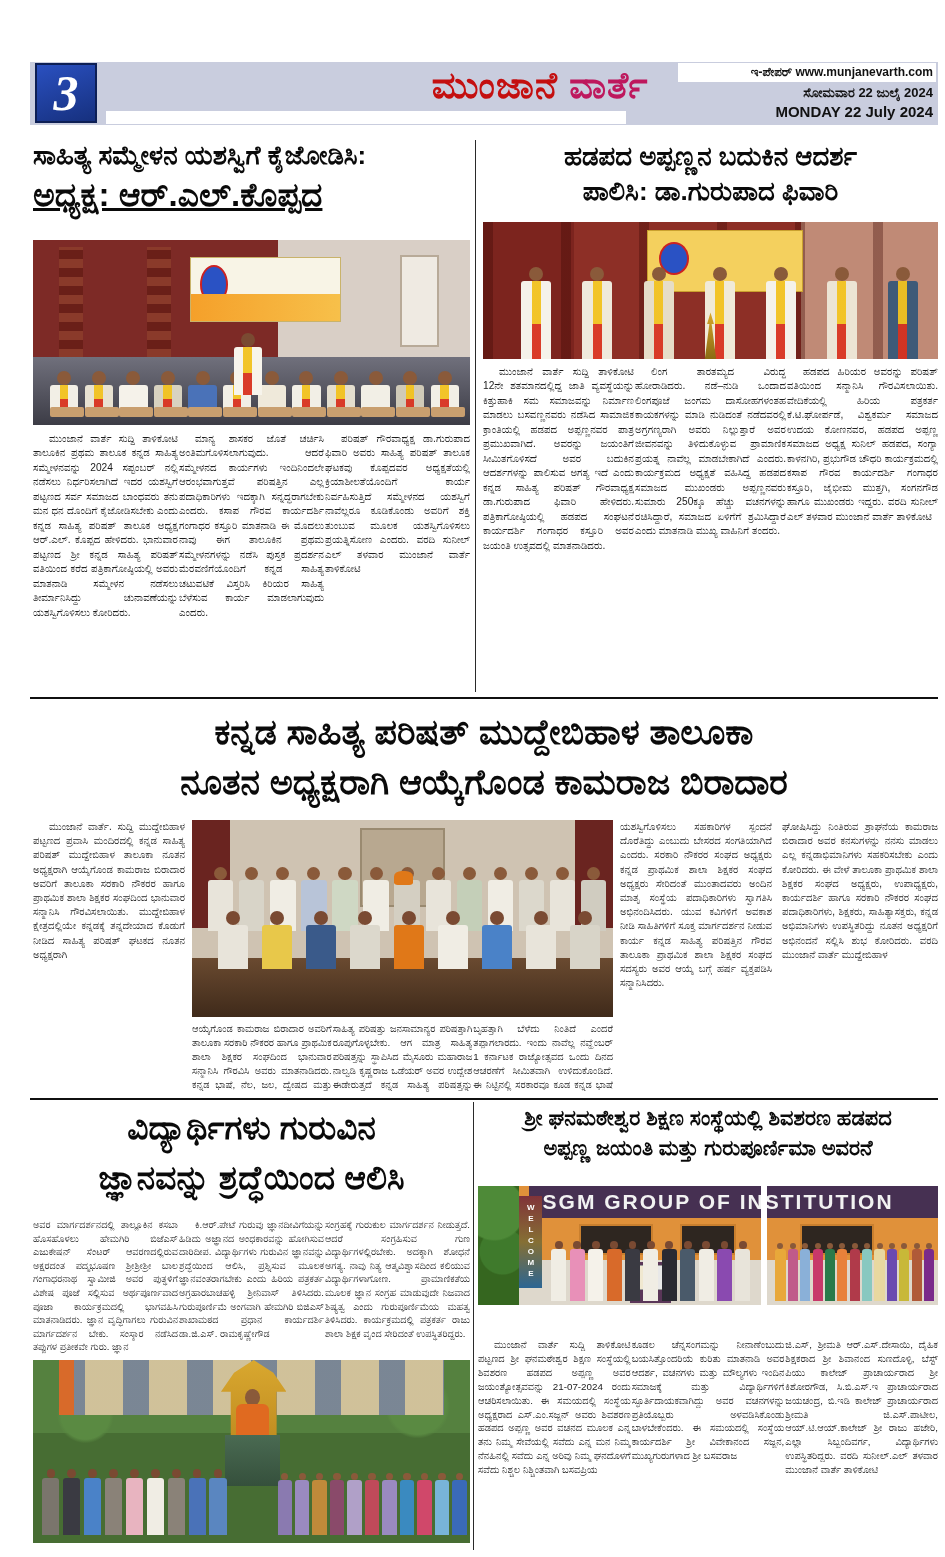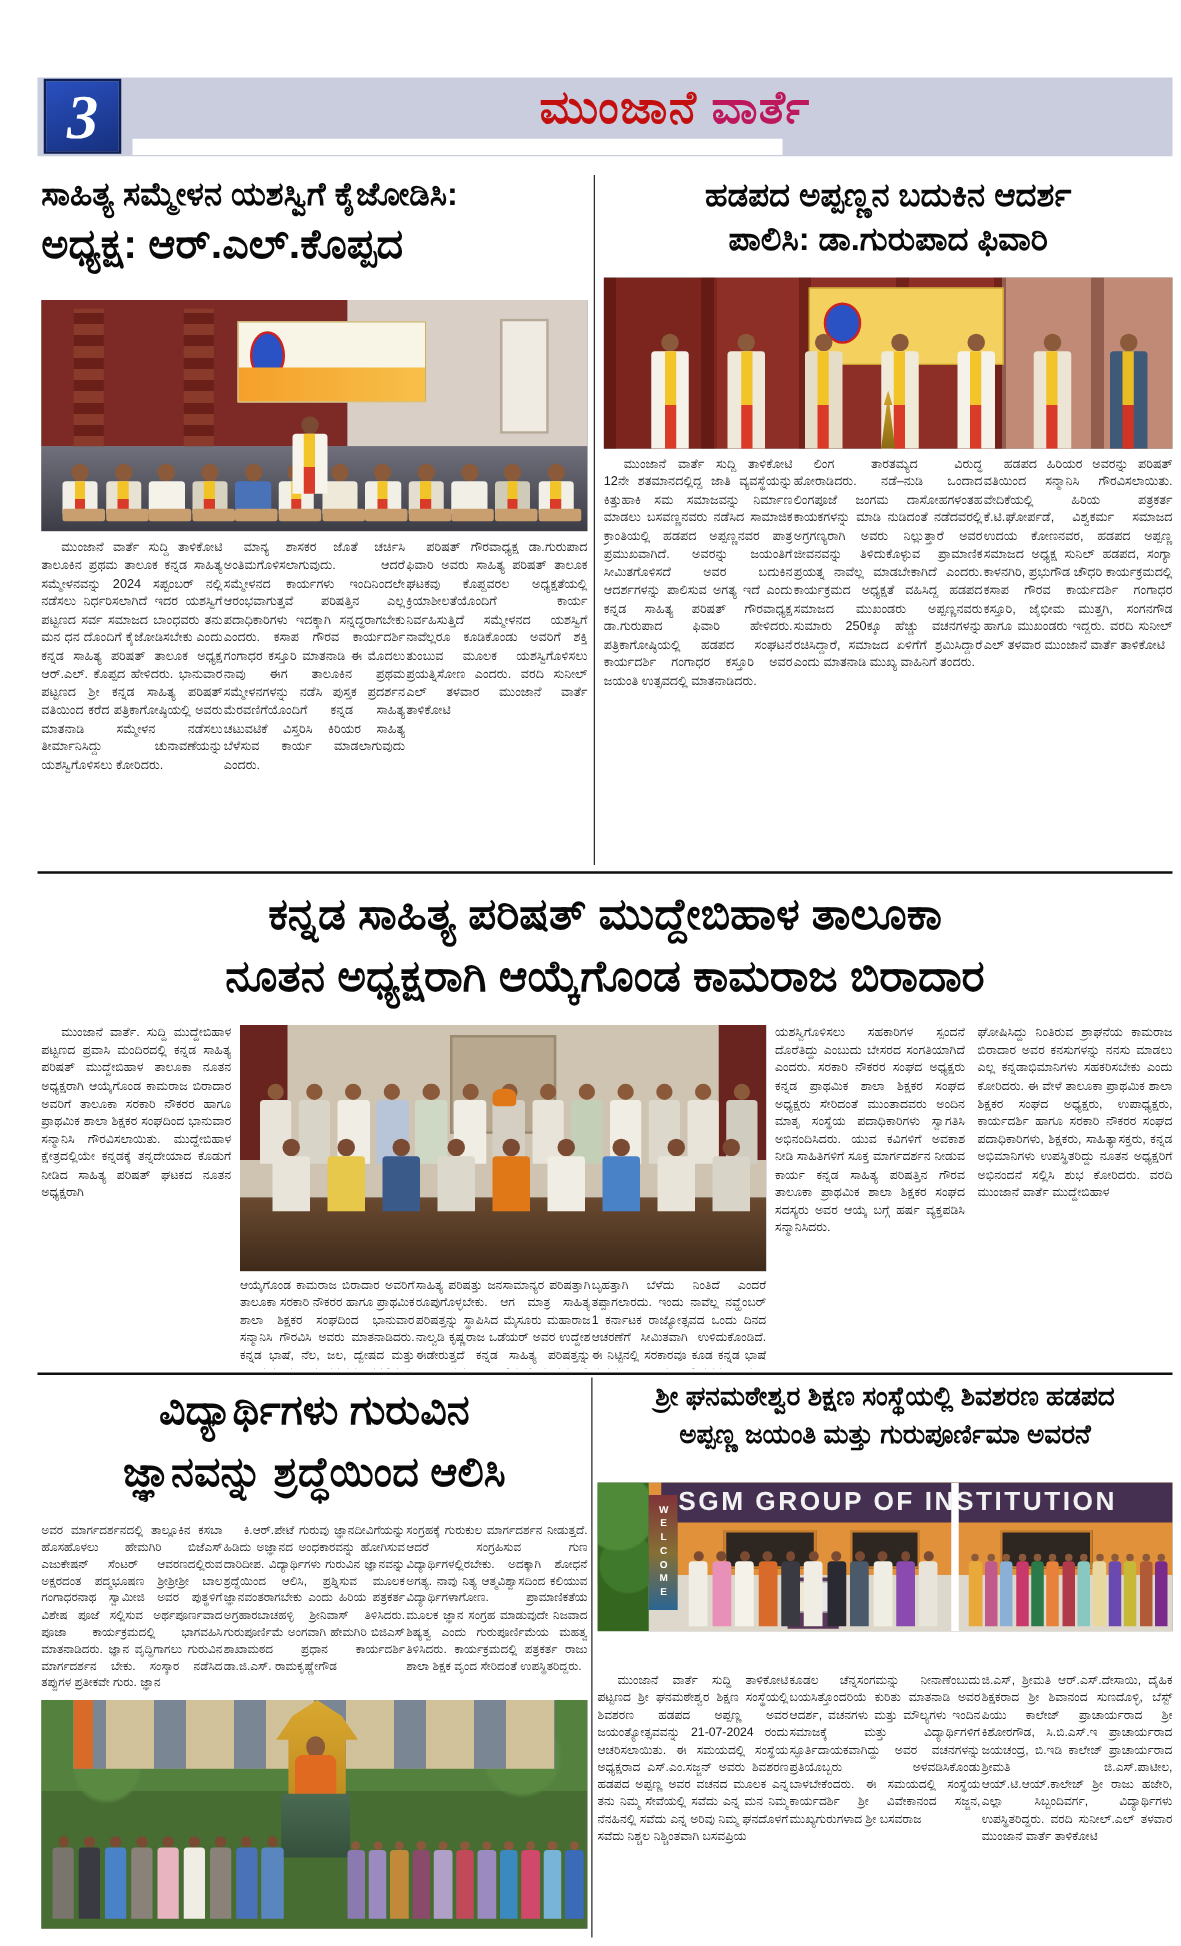--- a/index.html
+++ b/index.html
@@ -97,24 +97,29 @@
 
 <div class="page">
 
   <div class="abs header">
     <div class="abs pagenum">3</div>
     <div class="abs white-strip"></div>
     <div class="abs masthead">
       <span class="red">ಮುಂಜಾನೆ</span>
       <span class="blk">ವಾರ್ತೆ</span>
     </div>
+    <div class="abs hdr-right">
+      <div class="epaper">ಇ-ಪೇಪರ್ www.munjanevarth.com</div>
+      <div class="date-kn">ಸೋಮವಾರ 22 ಜುಲೈ 2024</div>
+      <div class="date-en">MONDAY 22 July 2024</div>
+    </div>
   </div>
 
   <div class="abs hl" style="left:33px;top:141px;width:437px;font-size:26px;">ಸಾಹಿತ್ಯ ಸಮ್ಮೇಳನ ಯಶಸ್ವಿಗೆ ಕೈಜೋಡಿಸಿ:</div>
-  <div class="abs hl" style="left:33px;top:177px;width:437px;font-size:33px;">ಅಧ್ಯಕ್ಷ: ಆರ್.ಎಲ್.ಕೊಪ್ಪದ</div>
+  <div class="abs hl" style="left:33px;top:177px;width:437px;font-size:33px;text-decoration:underline;">ಅಧ್ಯಕ್ಷ: ಆರ್.ಎಲ್.ಕೊಪ್ಪದ</div>
 
   <div class="abs photo" style="left:33px;top:240px;width:437px;height:185px;">
     <div class="abs p1-wallL"></div>
     <div class="abs p1-pillar" style="left:6%;"></div>
     <div class="abs p1-pillar" style="left:26%;"></div>
     <div class="abs p1-wallR"></div>
     <div class="abs p1-door"></div>
     <div class="abs p1-banner">
       <div class="p1-logo"></div>
       <div class="strip"></div>
@@ -211,21 +216,21 @@
   </div>
 
   <div class="abs cols" style="left:33px;top:432px;width:437px;height:240px;">
     <div class="col">
         <p>ಮುಂಜಾನೆ ವಾರ್ತೆ ಸುದ್ದಿ ತಾಳಿಕೋಟಿ ತಾಲೂಕಿನ ಪ್ರಥಮ ತಾಲೂಕ ಕನ್ನಡ ಸಾಹಿತ್ಯ ಸಮ್ಮೇಳನವನ್ನು 2024 ಸಪ್ಟಂಬರ್ ನಲ್ಲಿ ನಡೆಸಲು ನಿರ್ಧರಿಸಲಾಗಿದೆ ಇದರ ಯಶಸ್ವಿಗೆ ಪಟ್ಟಣದ ಸರ್ವ ಸಮಾಜದ ಬಾಂಧವರು ತನು ಮನ ಧನ ದೊಂದಿಗೆ ಕೈಜೋಡಿಸಬೇಕು ಎಂದು ಕನ್ನಡ ಸಾಹಿತ್ಯ ಪರಿಷತ್ ತಾಲೂಕ ಅಧ್ಯಕ್ಷ ಆರ್.ಎಲ್. ಕೊಪ್ಪದ ಹೇಳಿದರು. ಭಾನುವಾರ ಪಟ್ಟಣದ ಶ್ರೀ ಕನ್ನಡ ಸಾಹಿತ್ಯ ಪರಿಷತ್ ವತಿಯಿಂದ ಕರೆದ ಪತ್ರಿಕಾಗೋಷ್ಠಿಯಲ್ಲಿ ಅವರು ಮಾತನಾಡಿ ಸಮ್ಮೇಳನ ನಡೆಸಲು ತೀರ್ಮಾನಿಸಿದ್ದು ಚುನಾವಣೆಯನ್ನು ಯಶಸ್ವಿಗೊಳಿಸಲು ಕೋರಿದರು.</p>
       </div>
     <div class="col">
         <p>ಮಾನ್ಯ ಶಾಸಕರ ಜೊತೆ ಚರ್ಚಿಸಿ ಅಂತಿಮಗೊಳಿಸಲಾಗುವುದು. ಆದರೆ ಸಮ್ಮೇಳನದ ಕಾರ್ಯಗಳು ಇಂದಿನಿಂದಲೇ ಆರಂಭವಾಗುತ್ತವೆ ಪರಿಷತ್ತಿನ ಎಲ್ಲ ಪದಾಧಿಕಾರಿಗಳು ಇದಕ್ಕಾಗಿ ಸನ್ನದ್ಧರಾಗಬೇಕು ಎಂದರು. ಕಸಾಪ ಗೌರವ ಕಾರ್ಯದರ್ಶಿ ಗಂಗಾಧರ ಕಸ್ತೂರಿ ಮಾತನಾಡಿ ಈ ಮೊದಲು ನಾವು ಈಗ ತಾಲೂಕಿನ ಪ್ರಥಮ ಸಮ್ಮೇಳನಗಳನ್ನು ನಡೆಸಿ ಪುಸ್ತಕ ಪ್ರದರ್ಶನ ಮೆರವಣಿಗೆಯೊಂದಿಗೆ ಕನ್ನಡ ಸಾಹಿತ್ಯ ಚಟುವಟಿಕೆ ವಿಸ್ತರಿಸಿ ಕಿರಿಯರ ಸಾಹಿತ್ಯ ಬೆಳೆಸುವ ಕಾರ್ಯ ಮಾಡಲಾಗುವುದು ಎಂದರು.</p>
       </div>
     <div class="col">
-        <p>ಪರಿಷತ್ ಗೌರವಾಧ್ಯಕ್ಷ ಡಾ.ಗುರುಪಾದ ಫಿವಾರಿ ಅವರು ಸಾಹಿತ್ಯ ಪರಿಷತ್ ತಾಲೂಕ ಘಟಕವು ಕೊಪ್ದವರಲ ಅಧ್ಯಕ್ಷತೆಯಲ್ಲಿ ಕ್ರಿಯಾಶೀಲತೆಯೊಂದಿಗೆ ಕಾರ್ಯ ನಿರ್ವಹಿಸುತ್ತಿದೆ ಸಮ್ಮೇಳನದ ಯಶಸ್ವಿಗೆ ನಾವೆಲ್ಲರೂ ಕೂಡಿಕೊಂಡು ಅವರಿಗೆ ಶಕ್ತಿ ತುಂಬುವ ಮೂಲಕ ಯಶಸ್ವಿಗೊಳಿಸಲು ಪ್ರಯತ್ನಿಸೋಣ ಎಂದರು. ವರದಿ ಸುನೀಲ್ ಎಲ್ ತಳವಾರ ಮುಂಜಾನೆ ವಾರ್ತೆ ತಾಳಿಕೋಟಿ</p>
+        <p>ಪರಿಷತ್ ಗೌರವಾಧ್ಯಕ್ಷ ಡಾ.ಗುರುಪಾದ ಫಿವಾರಿ ಅವರು ಸಾಹಿತ್ಯ ಪರಿಷತ್ ತಾಲೂಕ ಘಟಕವು ಕೊಪ್ಪದವರ ಅಧ್ಯಕ್ಷತೆಯಲ್ಲಿ ಕ್ರಿಯಾಶೀಲತೆಯೊಂದಿಗೆ ಕಾರ್ಯ ನಿರ್ವಹಿಸುತ್ತಿದೆ ಸಮ್ಮೇಳನದ ಯಶಸ್ವಿಗೆ ನಾವೆಲ್ಲರೂ ಕೂಡಿಕೊಂಡು ಅವರಿಗೆ ಶಕ್ತಿ ತುಂಬುವ ಮೂಲಕ ಯಶಸ್ವಿಗೊಳಿಸಲು ಪ್ರಯತ್ನಿಸೋಣ ಎಂದರು. ವರದಿ ಸುನೀಲ್ ಎಲ್ ತಳವಾರ ಮುಂಜಾನೆ ವಾರ್ತೆ ತಾಳಿಕೋಟಿ</p>
       </div>
   </div>
 
   <div class="abs rule-v" style="left:475px;top:140px;width:1px;height:552px;"></div>
 
   <div class="abs hl" style="left:483px;top:142px;width:455px;font-size:26px;text-align:center;">ಹಡಪದ ಅಪ್ಪಣ್ಣನ ಬದುಕಿನ  ಆದರ್ಶ</div>
   <div class="abs hl" style="left:483px;top:177px;width:455px;font-size:26px;text-align:center;">ಪಾಲಿಸಿ: ಡಾ.ಗುರುಪಾದ ಫಿವಾರಿ</div>
 
   <div class="abs photo" style="left:483px;top:222px;width:455px;height:137px;">
     <div class="abs p2-bg"></div>

